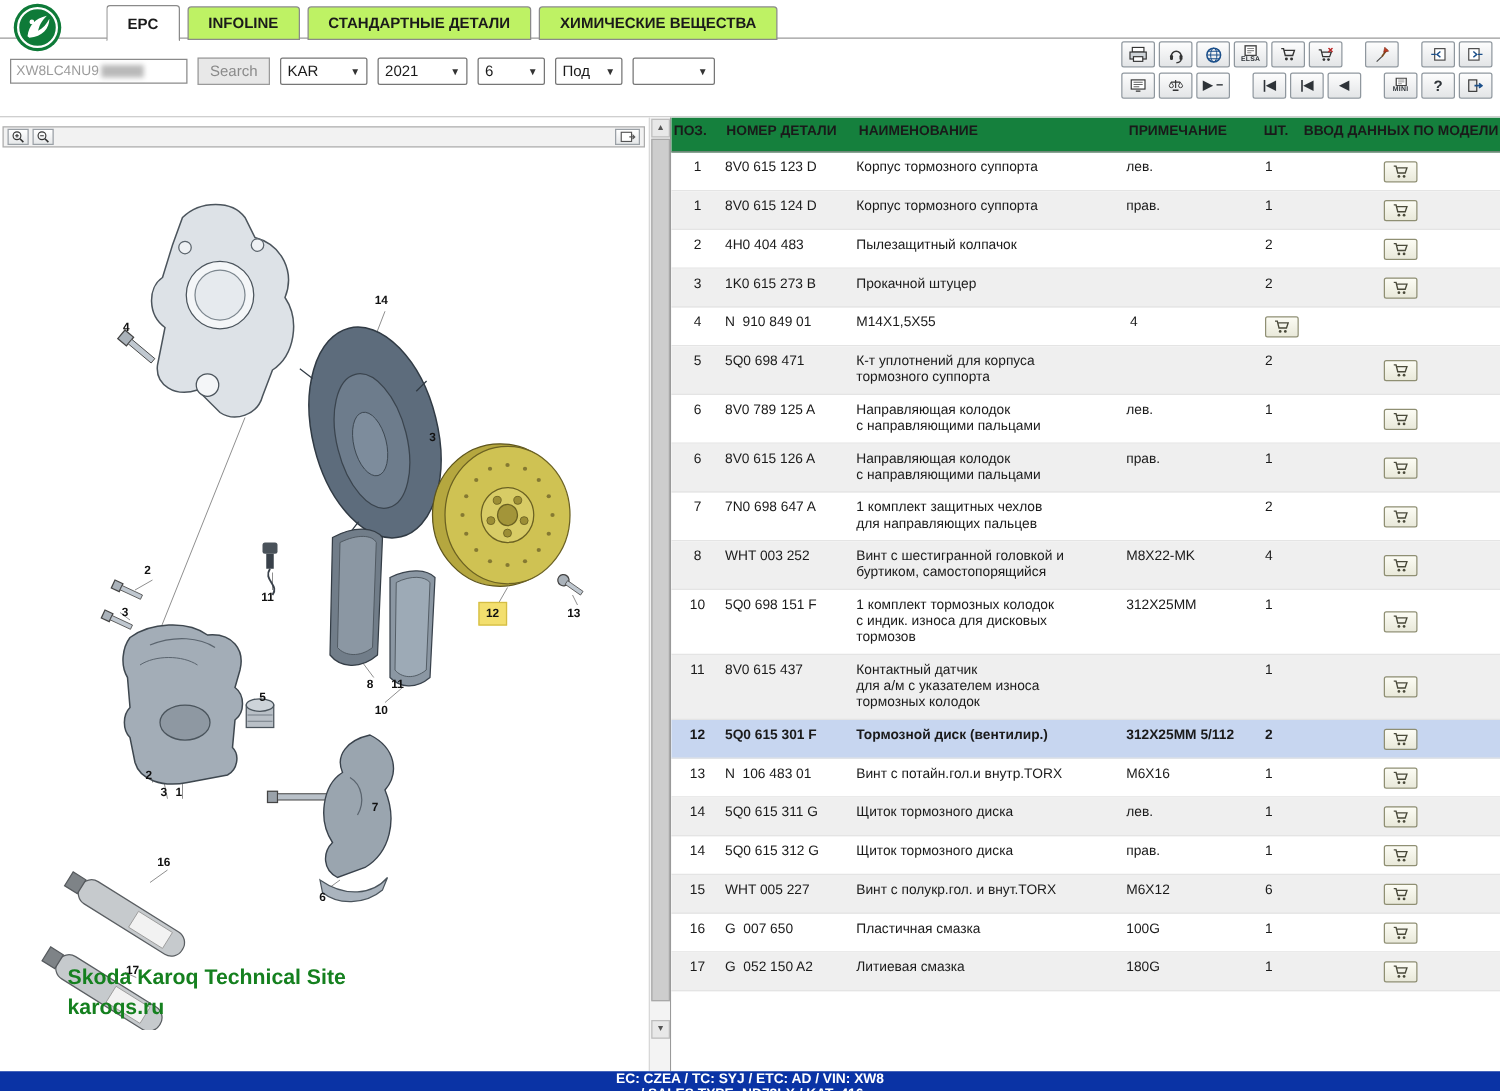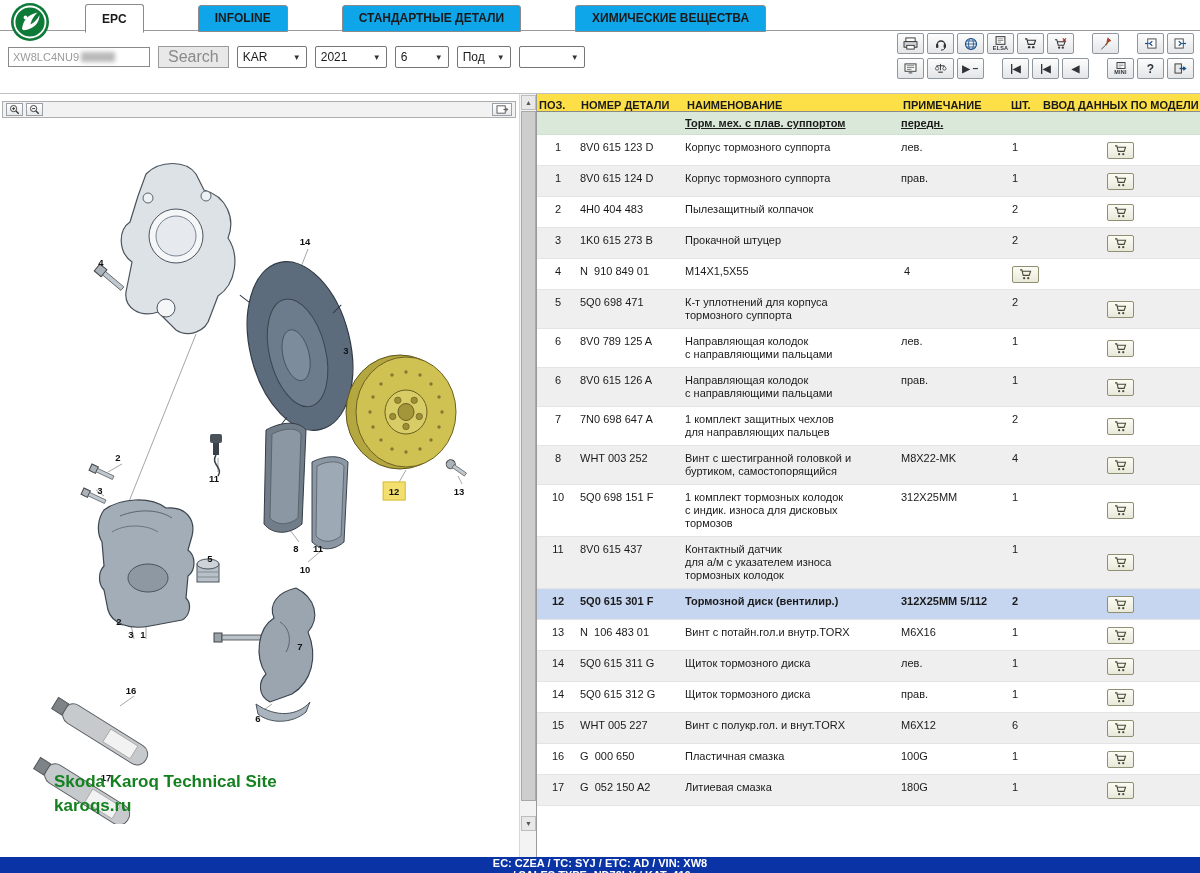--- a/index.html
+++ b/index.html
@@ -2,30 +2,30 @@
 <html><head>
 <meta charset="utf-8">
 <style>
   html,body{margin:0;padding:0;}
   body{width:1200px;height:873px;position:relative;overflow:hidden;background:#fff;
        font-family:"Liberation Sans",sans-serif;color:#1a1a1a;}
   
   .header{position:absolute;top:0;left:0;right:0;height:92px;background:#fff;}
   .tabline{position:absolute;left:0;right:0;top:30px;border-top:1px solid #9a9a9a;}
   .logo{position:absolute;left:10px;top:2px;width:40px;height:40px;}
-  .tabs{position:absolute;left:85px;top:4px;display:flex;align-items:flex-end;z-index:2;gap:48px;}
-  .tab{border:1px solid #8a8a8a;background:#0ea5e9;padding:5px 16px 6px;font-size:12px;
+  .tabs{position:absolute;left:85px;top:4px;display:flex;align-items:flex-end;z-index:2;}
+  .tab{border:1px solid #8a8a8a;background:#bef264;padding:5px 16px 6px;font-size:12px;
        font-weight:700;margin-right:6px;border-radius:3px 3px 0 0;white-space:nowrap;cursor:default;}
   .tab.active{background:#fff;border-bottom:1px solid #fff;margin-bottom:-1px;padding-top:7px;}
   .controls{position:absolute;left:8px;top:46px;display:flex;gap:8px;align-items:center;z-index:2;}
   .vin{width:132px;height:18px;border:1px solid #8a8a8a;font-size:11px;color:#9b9b9b;
        display:flex;align-items:center;padding:0 4px;background:#fff;}
   .redact-sm{display:inline-block;width:34px;height:10px;background:#b9b9b9;filter:blur(2px);margin-left:2px;}
   .btn-search{height:22px;padding:0 9px;background:#e8e8e8;border:1px solid #9a9a9a;color:#8a8a8a;
-       font-size:16px;font-family:inherit;}
+       font-size:12px;font-family:inherit;}
   .select{height:20px;border:1px solid #767676;border-radius:2px;background:#fff;display:flex;
        align-items:center;font-size:12px;padding:0 5px;gap:10px;min-width:34px;justify-content:space-between;}
   .caret{font-size:8px;color:#333;}
   .toolbar{position:absolute;right:6px;top:33px;display:flex;flex-direction:column;gap:4px;align-items:flex-end;}
   .tb-row{display:flex;gap:3px;align-items:center;}
   .tb-gap{width:12px;}
   .tb-btn{width:27px;height:21px;border:1px solid #8f979e;border-radius:2px;
        background:linear-gradient(#fdfdfd,#e3e5e7);display:flex;flex-direction:column;align-items:center;
        justify-content:center;font-size:11px;color:#2e3338;box-sizing:border-box;padding:0;font-family:inherit;line-height:1;}
   .tb-label{font-size:5.5px;font-weight:700;margin-top:1px;letter-spacing:0.2px;}
@@ -46,21 +46,21 @@
   .callout-hl{background:#f3df6e;border:1px solid #d4bd45;padding:3px 5px;}
   .watermark{position:absolute;left:54px;top:658px;color:#15801f;font-weight:700;font-size:17px;line-height:24px;}
   .vscroll{position:absolute;top:0;right:0;bottom:0;width:17px;background:#f3f3f3;border-left:1px solid #d8d8d8;box-sizing:border-box;}
   .vs-arrow{position:absolute;left:1px;width:15px;height:15px;background:#e8e8e8;border:1px solid #bdbdbd;
        box-sizing:border-box;font-size:7px;color:#555;display:flex;align-items:center;justify-content:center;}
   .vs-up{top:1px;} .vs-down{bottom:26px;}
   .vs-thumb{position:absolute;left:1px;top:17px;width:15px;height:690px;background:#cdcdcd;border:1px solid #a8a8a8;box-sizing:border-box;}
   
   .right-panel{flex:1;position:relative;font-size:11px;background:#fff;overflow:hidden;}
   .grid6{display:grid;grid-template-columns:42px 106px 216px 108px 32px 1fr;}
-  .thead{font-weight:700;border-bottom:1px solid #8a8a8a;padding:5px 0 0;background:#fde047;}
+  .thead{font-weight:700;border-bottom:1px solid #8a8a8a;padding:5px 0 10px;background:#15803d;}
   .thead .hc{padding-left:2px;white-space:nowrap;}
   .group-row{background:#d9e8d9;font-weight:700;padding:5px 0;border-bottom:1px solid #cfe0cf;}
   .group-row .u{text-decoration:underline;}
   .row{align-items:start;border-bottom:1px solid #e4e4e4;padding:6px 0;min-height:31px;box-sizing:border-box;}
   .row.alt{background:#efefef;}
   .row.hl{background:#c7d6f0;font-weight:700;}
   .cell{line-height:13px;}
   .cell-pos{text-align:center;}
   .cell-part{white-space:pre;padding-left:1px;}
   .cell-name{white-space:pre-line;padding-right:8px;}
@@ -450,28 +450,20 @@
 
   <div class="right-panel">
     <div class="grid6 thead">
       <div class="hc">ПОЗ.</div>
       <div class="hc">НОМЕР ДЕТАЛИ</div>
       <div class="hc">НАИМЕНОВАНИЕ</div>
       <div class="hc">ПРИМЕЧАНИЕ</div>
       <div class="hc">ШТ.</div>
       <div class="hc">ВВОД ДАННЫХ ПО МОДЕЛИ</div>
     </div>
-    <div class="grid6 group-row">
-      <div></div>
-        <div></div>
-      <div class="u">Торм. мех. с плав. суппортом</div>
-      <div class="u">передн.</div>
-      <div></div>
-        <div></div>
-    </div>
     <div>
         <div class="grid6 row">
     <div class="cell cell-pos">1</div>
     <div class="cell cell-part">8V0 615 123 D</div>
     <div class="cell cell-name">Корпус тормозного суппорта</div>
     <div class="cell cell-note">лев.</div>
     <div class="cell cell-qty">1</div>
     <div class="cell cell-cart">
       <button class="cart-btn">
         <svg viewBox="0 0 14 12" width="13" height="11">
@@ -741,21 +733,21 @@
         <svg viewBox="0 0 14 12" width="13" height="11">
                 <path d="M1,1 h2 l1.5,6 h6.5 l1.5,-4.5 H4" fill="none" stroke="#4a4a3a" stroke-width="1.2"></path>
                 <circle cx="5.5" cy="10" r="1.2" fill="#4a4a3a"></circle>
                 <circle cx="10" cy="10" r="1.2" fill="#4a4a3a"></circle>
               </svg>
       </button>
     </div>
   </div>
         <div class="grid6 row">
     <div class="cell cell-pos">16</div>
-    <div class="cell cell-part">G  000 650</div>
+    <div class="cell cell-part">G  007 650</div>
     <div class="cell cell-name">Пластичная смазка</div>
     <div class="cell cell-note">100G</div>
     <div class="cell cell-qty">1</div>
     <div class="cell cell-cart">
       <button class="cart-btn">
         <svg viewBox="0 0 14 12" width="13" height="11">
                 <path d="M1,1 h2 l1.5,6 h6.5 l1.5,-4.5 H4" fill="none" stroke="#4a4a3a" stroke-width="1.2"></path>
                 <circle cx="5.5" cy="10" r="1.2" fill="#4a4a3a"></circle>
                 <circle cx="10" cy="10" r="1.2" fill="#4a4a3a"></circle>
               </svg>

